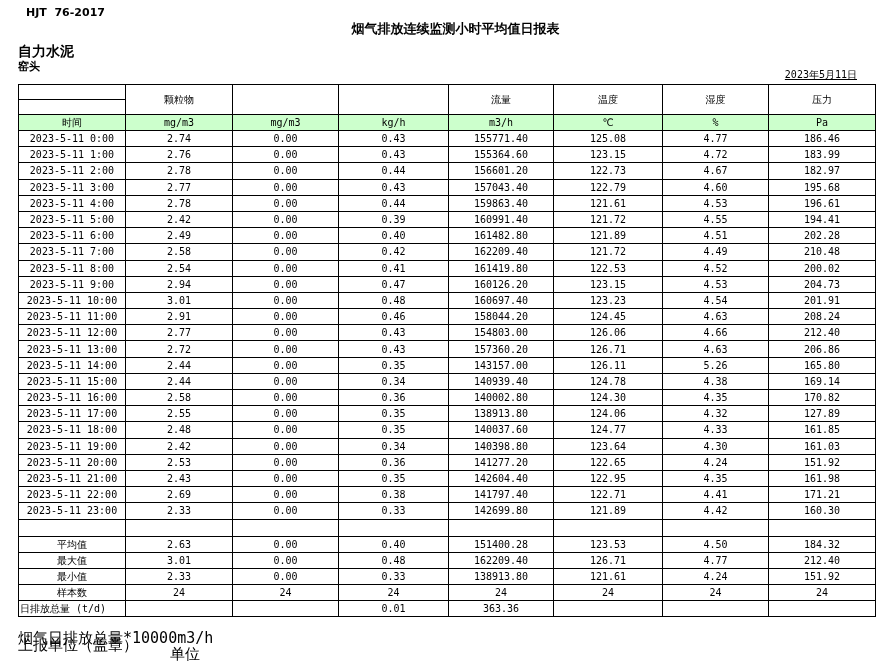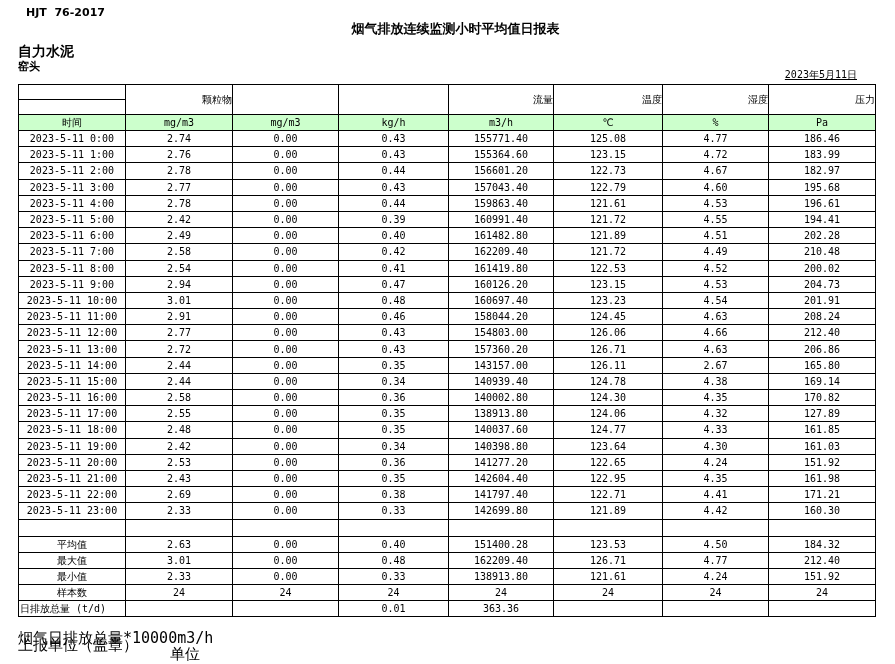--- a/index.html
+++ b/index.html
@@ -29,21 +29,21 @@
   .report-table td {
     border: 1px solid #000;
     text-align: center;
     font-size: 10px;
     height: 16px;
     line-height: 15px;
     padding: 0;
     white-space: nowrap;
     overflow: hidden;
   }
-  .gh-row td { height: 15px; text-align: right; }
+  .gh-row td { height: 15px; }
   .unit-row td { background: var(--unit-bg, #ccffcc); }
   tr.data-row td { height: 16.2px; }
   tr.sep-row td { height: 17px; }
   #summary-body tr:last-child td:first-child { text-align: left; padding-left: 1px; }
 
   .footnote { position: absolute; font-size: 15px; }
   .fn-total { left: 18px; top: 629px; }
   .fn-report { left: 18px; top: 628px; margin-top: 8px; }
   .fn-unit { left: 170px; top: 645px; }
 </style>
@@ -233,21 +233,21 @@
         <td>4.63</td>
         <td>206.86</td>
       </tr>
       <tr class="data-row">
         <td>2023-5-11 14:00</td>
         <td>2.44</td>
         <td>0.00</td>
         <td>0.35</td>
         <td>143157.00</td>
         <td>126.11</td>
-        <td>2.67</td>
+        <td>5.26</td>
         <td>165.80</td>
       </tr>
       <tr class="data-row">
         <td>2023-5-11 15:00</td>
         <td>2.44</td>
         <td>0.00</td>
         <td>0.34</td>
         <td>140939.40</td>
         <td>124.78</td>
         <td>4.38</td>

